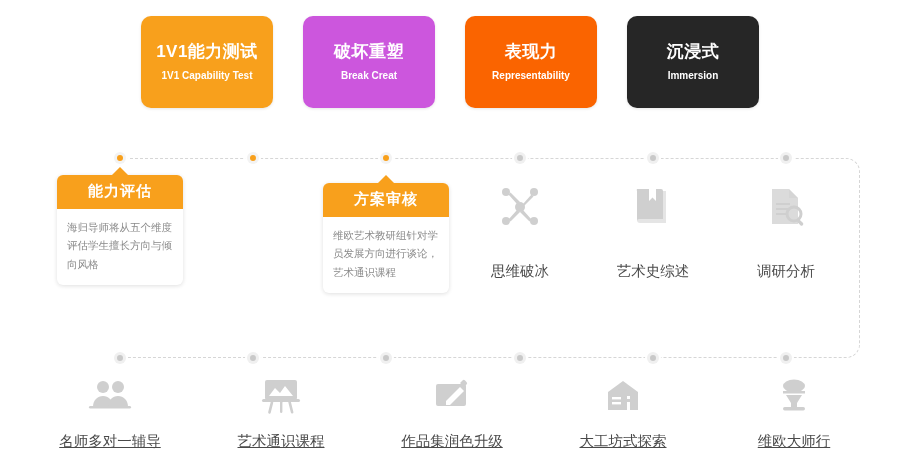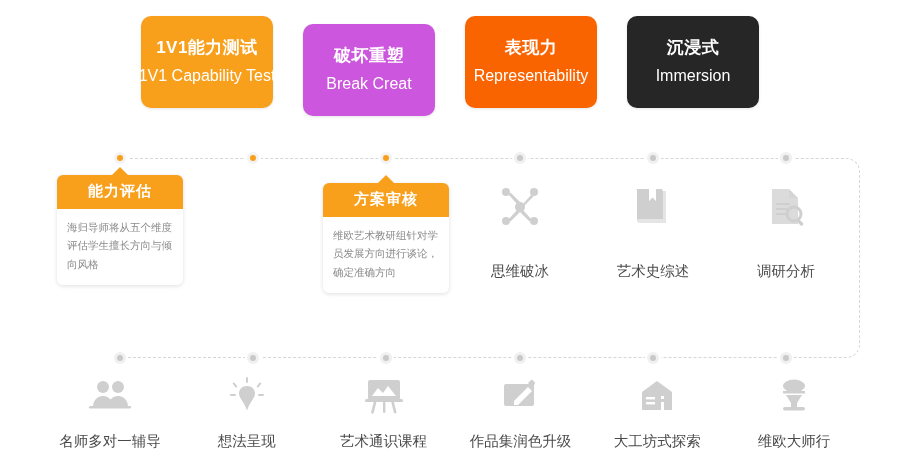--- a/index.html
+++ b/index.html
@@ -22,21 +22,21 @@
     display: flex; flex-direction: column;
     align-items: center; justify-content: center;
     color: #ffffff;
     box-shadow: 0 1px 3px rgba(0,0,0,0.10);
   }
   .feature-card .fc-cn {
     font-size: 17px; font-weight: bold; letter-spacing: 0.5px;
     line-height: 1.1; margin-bottom: 9px; white-space: nowrap;
   }
   .feature-card .fc-en {
-    font-size: 16px; font-weight: normal; line-height: 1.1; white-space: nowrap;
+    font-size: 10px; font-weight: bold; line-height: 1.1; white-space: nowrap;
   }
 
   
   .flow {
     position: absolute;
     left: 120px; top: 158px;
     width: 740px; height: 200px;
   }
   .flow-border {
     position: absolute; left: 0; top: 0; right: 0; bottom: 0;
@@ -126,36 +126,37 @@
   .bottom-item { width: 128px; text-align: center; }
   .bottom-item .bi-icon {
     height: 40px;
     display: flex; align-items: center; justify-content: center;
   }
   .bottom-item .bi-label {
     margin-top: 16px;
     font-size: 14.5px;
     color: #4a4a4a;
     white-space: nowrap;
+    text-decoration: underline;
   }
 
   svg { display: block; }
   .gicon { fill: #cfcfcf; }
 </style>
 </head>
 <body>
 
 <div id="stage">
 
   <div class="top-row">
     <div class="feature-card" style="background: rgb(248, 160, 28);">
       <div class="fc-cn">1V1能力测试</div>
       <div class="fc-en">1V1 Capability Test</div>
     </div>
-    <div class="feature-card" style="background: rgb(204, 86, 221); margin-top: 8px;">
+    <div class="feature-card" style="background: rgb(204, 86, 221);">
       <div class="fc-cn">破坏重塑</div>
       <div class="fc-en">Break Creat</div>
     </div>
     <div class="feature-card" style="background: rgb(250, 100, 0);">
       <div class="fc-cn">表现力</div>
       <div class="fc-en">Representability</div>
     </div>
     <div class="feature-card" style="background: rgb(38, 38, 38);">
       <div class="fc-cn">沉浸式</div>
       <div class="fc-en">Immersion</div>
@@ -206,21 +207,21 @@
     <div class="stage-card" style="left:-63px; top:17px;">
       <span class="pointer" style="border-bottom-color: rgb(248, 160, 28);"></span>
       <div class="sc-head" style="background: rgb(248, 160, 28);">能力评估</div>
       <div class="sc-body" style="color: rgb(138, 138, 138);">海归导师将从五个维度评估学生擅长方向与倾向风格</div>
     </div>
 
 
     <div class="stage-card" style="left:203px; top:25px;">
       <span class="pointer" style="border-bottom-color: rgb(248, 160, 28);"></span>
       <div class="sc-head" style="background: rgb(248, 160, 28);">方案审核</div>
-      <div class="sc-body" style="color: rgb(138, 138, 138);">维欧艺术教研组针对学员发展方向进行谈论，确定准确方向</div>
+      <div class="sc-body" style="color: rgb(138, 138, 138);">维欧艺术教研组针对学员发展方向进行谈论，艺术通识课程</div>
     </div>
 
     <div class="flow-item" style="left:345px; top:26px;">
       <div class="fi-icon">
         <svg width="42" height="42" viewBox="0 0 42 42" aria-hidden="true">
           <g class="gicon" fill="#CFCFCF">
             <circle cx="21" cy="21" r="5"></circle>
             <circle cx="7" cy="6" r="4"></circle>
             <circle cx="35" cy="6" r="4"></circle>
             <circle cx="7" cy="35" r="4"></circle>
@@ -276,35 +277,20 @@
             <circle cx="30" cy="8" r="6"></circle>
             <path d="M5 28 c0 -7 4.5 -11 10 -11 s10 4 10 11z"></path>
             <path d="M20 28 c0 -7 4.5 -11 10 -11 s10 4 10 11z"></path>
             <rect x="1" y="27" width="42" height="2.6" rx="1.3"></rect>
           </g>
         </svg>
       </div>
       <div class="bi-label" style="color: rgb(74, 74, 74);">名师多对一辅导</div>
     </div>
 
-    <div class="bottom-item">
-      <div class="bi-icon">
-        <svg width="34" height="38" viewBox="0 0 34 38" aria-hidden="true">
-          <g class="gicon" fill="#CFCFCF">
-            <path d="M17 9 c5 0 8 3.5 8 7.5 c0 4.5 -5.5 9 -8 17 c-2.5 -8 -8 -12.5 -8 -17 C9 12.5 12 9 17 9z"></path>
-            <rect x="16" y="0" width="2" height="6" rx="1"></rect>
-            <rect x="4" y="5" width="2" height="6" rx="1" transform="rotate(-40 5 8)"></rect>
-            <rect x="28" y="5" width="2" height="6" rx="1" transform="rotate(40 29 8)"></rect>
-            <rect x="0" y="17" width="6" height="2" rx="1"></rect>
-            <rect x="28" y="17" width="6" height="2" rx="1"></rect>
-          </g>
-        </svg>
-      </div>
-      <div class="bi-label" style="color: rgb(74, 74, 74);">想法呈现</div>
-    </div>
 
     <div class="bottom-item">
       <div class="bi-icon">
         <svg width="40" height="38" viewBox="0 0 40 38" aria-hidden="true">
           <g class="gicon" fill="#CFCFCF">
             <rect x="4" y="3" width="32" height="20" rx="2"></rect>
             <path d="M8 19 l6 -8 l5 5 l5 -7 l8 10z" fill="#ffffff"></path>
             <rect x="1" y="22" width="38" height="3" rx="1.5"></rect>
             <rect x="10" y="24" width="2.6" height="13" rx="1.3" transform="rotate(14 11 24)"></rect>
             <rect x="27" y="24" width="2.6" height="13" rx="1.3" transform="rotate(-14 28 24)"></rect>

